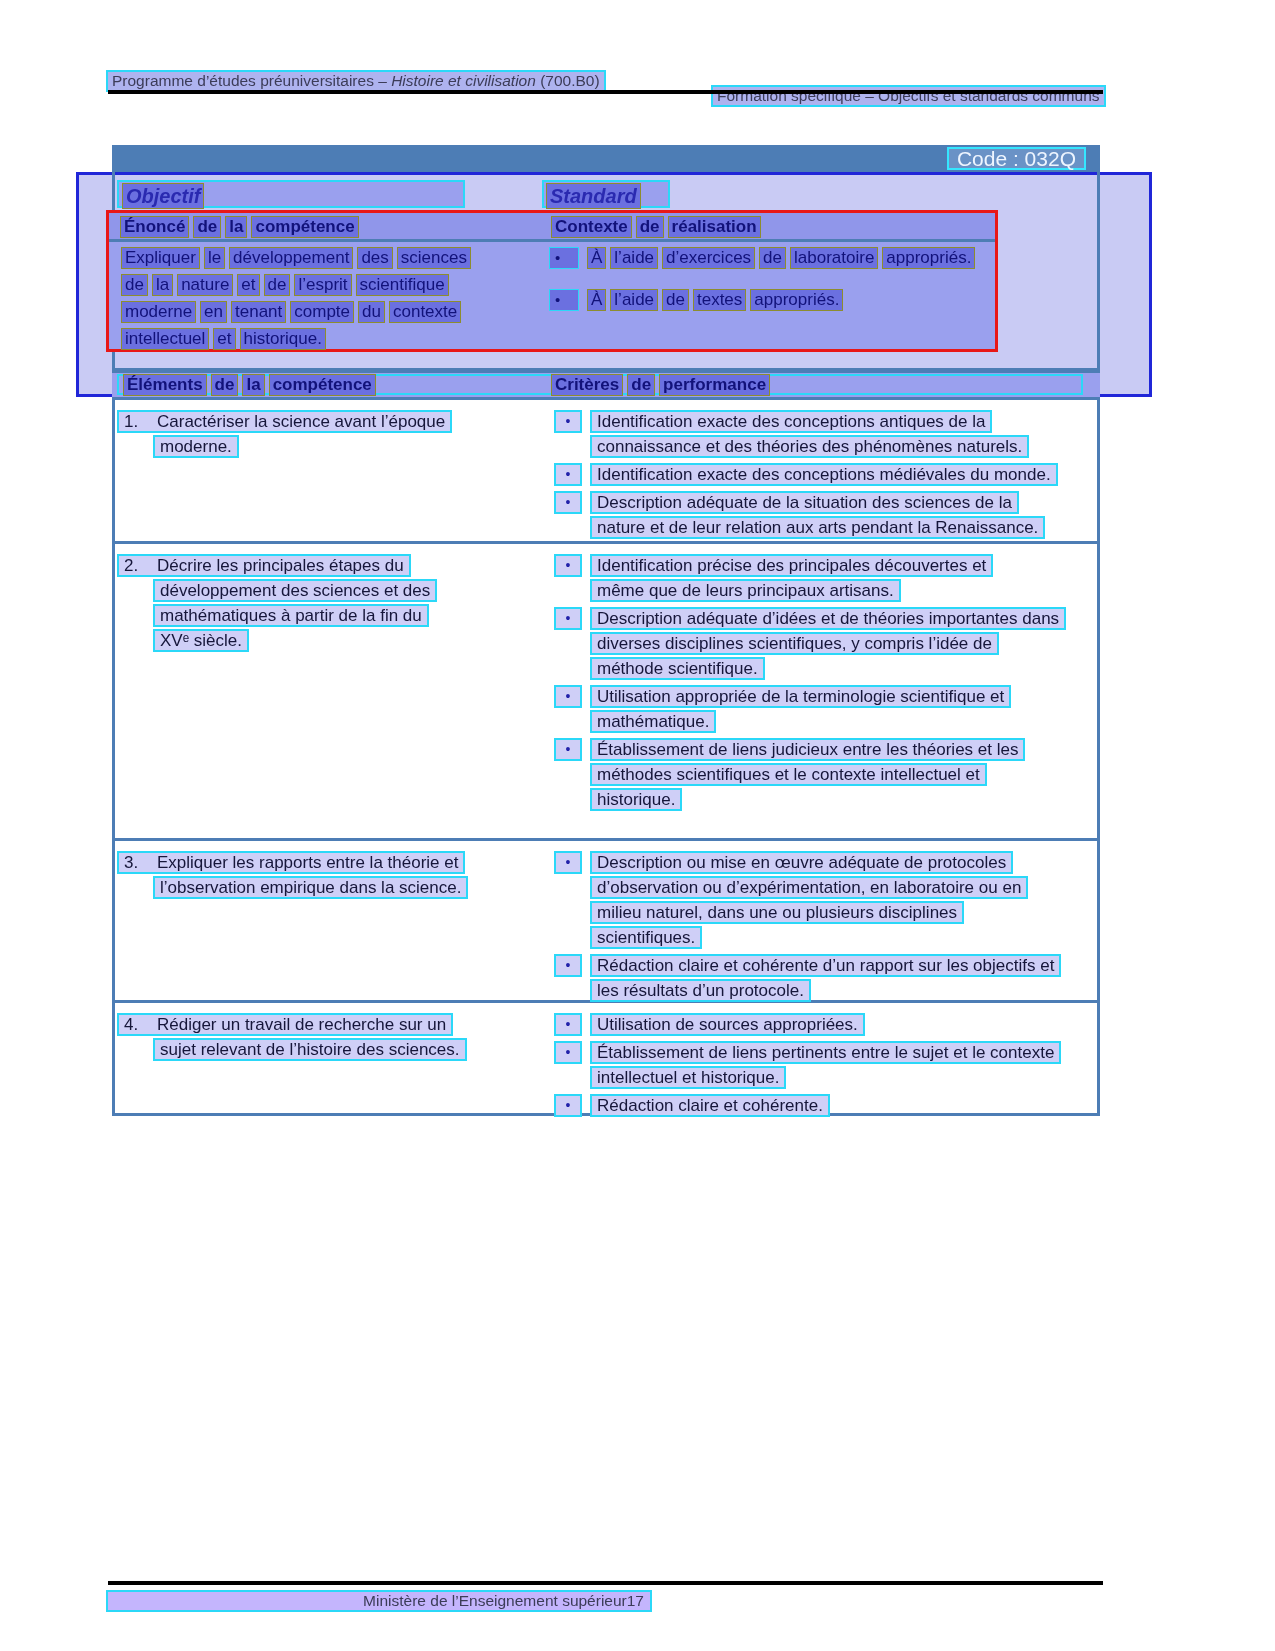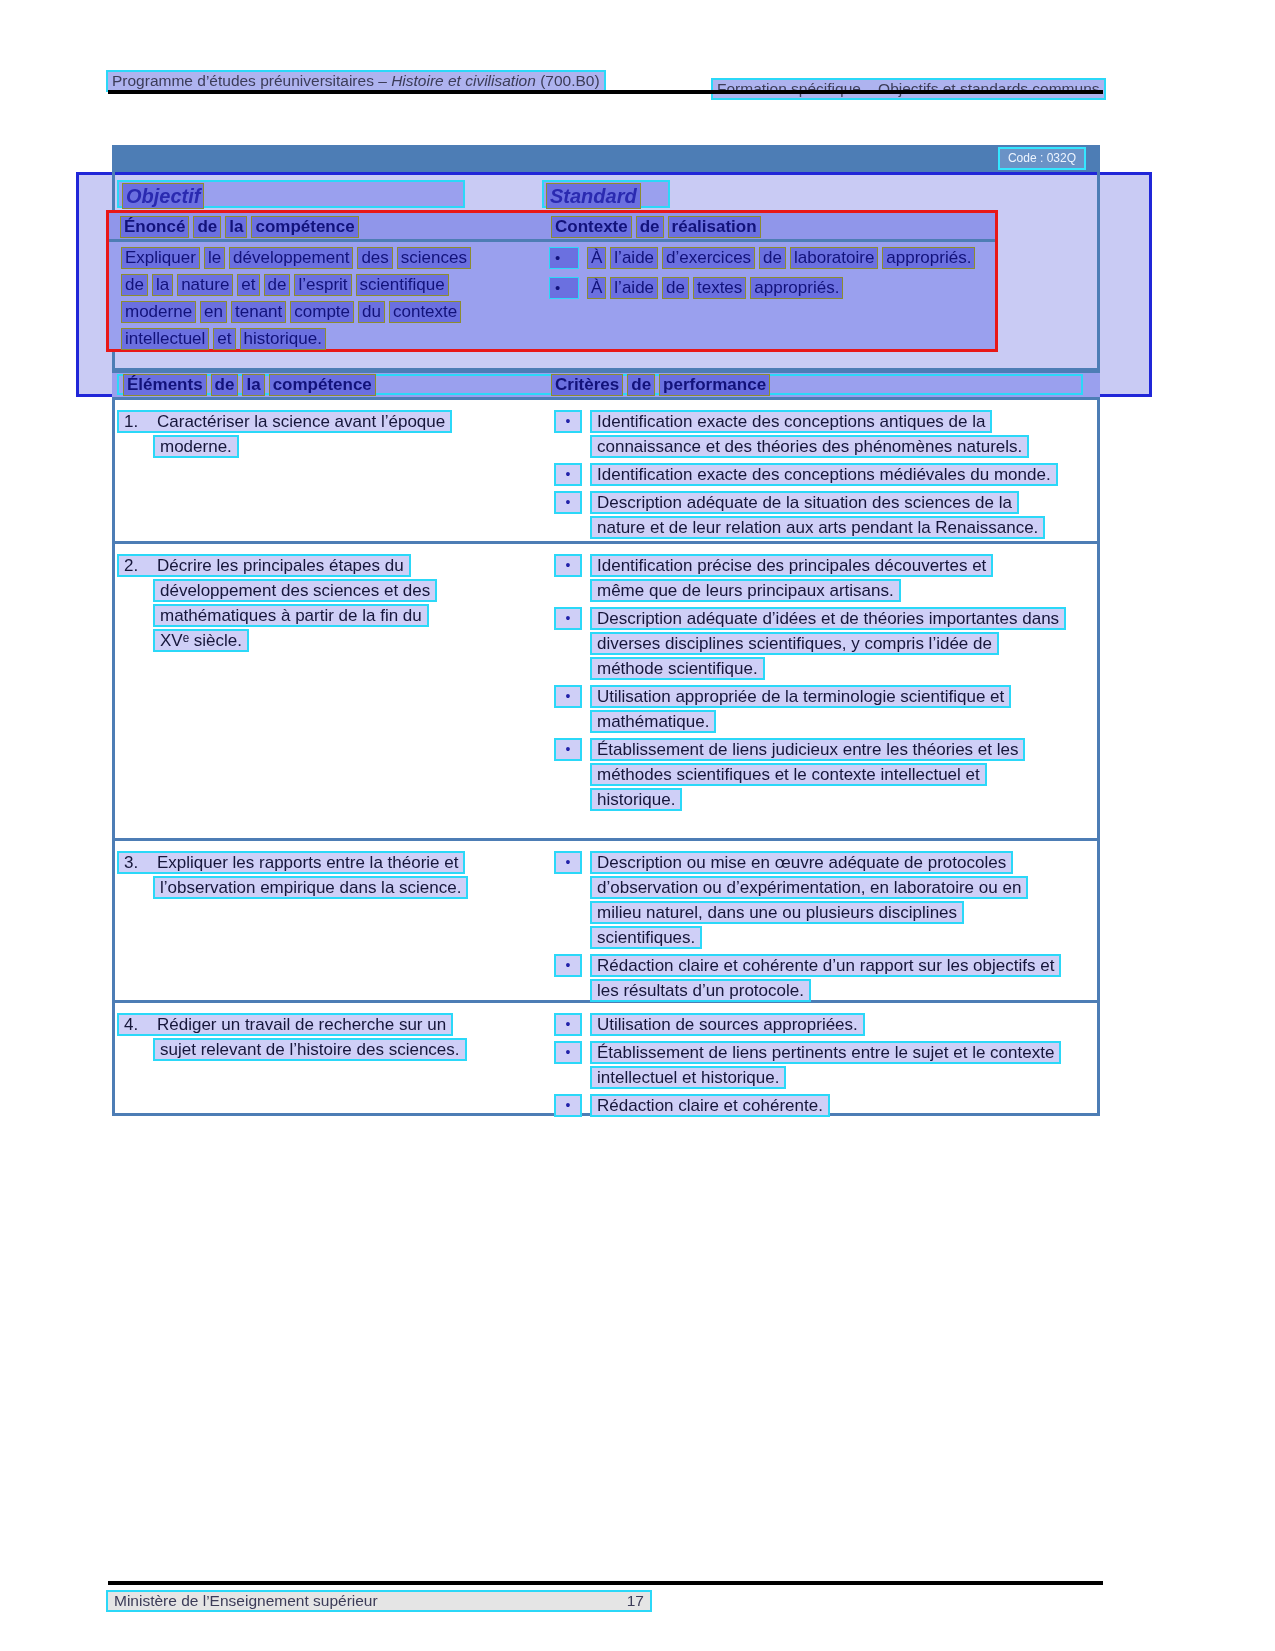--- a/index.html
+++ b/index.html
@@ -11,40 +11,40 @@
   *{box-sizing:border-box;margin:0;padding:0}
   html,body{background:#ffffff}
   body{width:1275px;height:1651px;position:relative;font-family:"Liberation Sans",sans-serif;overflow:hidden}
   .abs{position:absolute}
   .rule{position:absolute;background:#000}
   
   .chip-cyan{position:absolute;background:#aeb3ef;border:2px solid var(--cyan);color:var(--graytxt);
     font-size:15.5px;line-height:18px;padding:0 4px;white-space:nowrap}
   .topbar{position:absolute;left:112px;top:145px;width:988px;height:27px;background:var(--steel)}
   .chip-code{position:absolute;right:14px;top:2px;background:#6a92c6;border:2px solid #35e6ff;
-    color:var(--bartxt);font-size:12px;line-height:19px;padding:0 8px;white-space:nowrap}
+    color:var(--bartxt);font-size:21px;line-height:19px;padding:0 8px;white-space:nowrap}
   .outer-rect{position:absolute;left:76px;top:172px;width:1076px;height:225px;
     background:var(--lav);border:3px solid var(--bluebrd)}
   .vstrip{position:absolute;width:3px;background:var(--steel)}
   .hband{position:absolute;background:var(--steel)}
   
   .linebox{position:absolute;background:var(--peri);border:2px solid var(--cyan)}
   
   .wchip{display:inline-block;background:var(--chip);border:1px solid var(--olive);
     color:var(--navy);font-size:17px;line-height:20px;padding:0 3px;margin-right:4px;white-space:nowrap}
   .wchip.bold{font-weight:bold}
   .wchip.obj{font-weight:bold;font-style:italic;font-size:20px;line-height:24px;color:#2a2ab0}
   .wgroup{position:absolute;white-space:nowrap}
   
   .redbox{position:absolute;left:106px;top:210px;width:892px;height:142px;
     background:var(--peri);border:3px solid var(--red)}
   .enonce-strip{position:absolute;left:0;top:0;width:100%;height:29px;background:var(--peri2);
     border-bottom:3px solid var(--steel)}
   .stmt-line{margin-bottom:5px;white-space:nowrap}
-  .ctx-row{margin-bottom:8px;white-space:nowrap}
+  .ctx-row{margin-bottom:20px;white-space:nowrap}
   .ctx-bullet{display:inline-block;background:var(--chip);border:1px solid var(--cyan);
     width:30px;color:var(--navy);font-size:15px;line-height:20px;padding-left:5px;margin-right:8px}
   
   .elem-row{position:absolute;left:112px;top:373px;width:988px;height:24px;background:var(--peri)}
   .elem-box{position:absolute;left:5px;top:1px;width:966px;height:21px;border:2px solid var(--cyan)}
   
   .table{position:absolute;left:112px;top:397px;width:988px;height:719px;background:#fff;
     border:3px solid var(--steel)}
   .trow{display:grid;grid-template-columns:433px 1fr;border-bottom:3px solid var(--steel)}
   .trow:last-child{border-bottom:none}
@@ -54,28 +54,28 @@
     color:var(--bodytxt);font-size:17px;line-height:19px;padding:0 5px;white-space:nowrap;vertical-align:top}
   .num{display:inline-block;min-width:33px}
   .lline{margin-bottom:2px;white-space:nowrap}
   .lline.cont{margin-left:36px}
   .bgroup{margin-bottom:5px}
   .bline{margin-bottom:2px;white-space:nowrap}
   .bline.cont{margin-left:36px}
   .bchip{display:inline-block;background:var(--linefill);border:2px solid var(--cyan);
     width:28px;color:#2222aa;font-size:14px;line-height:19px;text-align:center;margin-right:8px;vertical-align:top}
   .footer-chip{position:absolute;left:106px;top:1590px;width:546px;display:flex;
-    justify-content:space-between;background:#e5e5e5;border:2px solid var(--cyan);
+    justify-content:flex-end;background:#c4b5fd;border:2px solid var(--cyan);
     color:var(--graytxt);font-size:15.5px;line-height:18px;padding:0 6px;white-space:nowrap}
 </style>
 </head>
 <body>
 
 <div class="chip-cyan" style="left:106px;top:70px;"><span>Programme d’études préuniversitaires – </span><i>Histoire et civilisation</i><span> (700.B0)</span></div>
-<div class="chip-cyan" style="left:711px;top:78px;">Formation spécifique – Objectifs et standards communs</div>
+<div class="chip-cyan" style="left:711px;top:85px;">Formation spécifique – Objectifs et standards communs</div>
 <div class="rule" style="left:108px;top:90px;width:995px;height:4px"></div>
 
 <div class="topbar">
   <div class="chip-code">Code : 032Q</div>
 </div>
 
 <div class="outer-rect"></div>
 <div class="vstrip" style="left:112px;top:172px;height:225px"></div>
 <div class="vstrip" style="left:1097px;top:172px;height:225px"></div>
 

